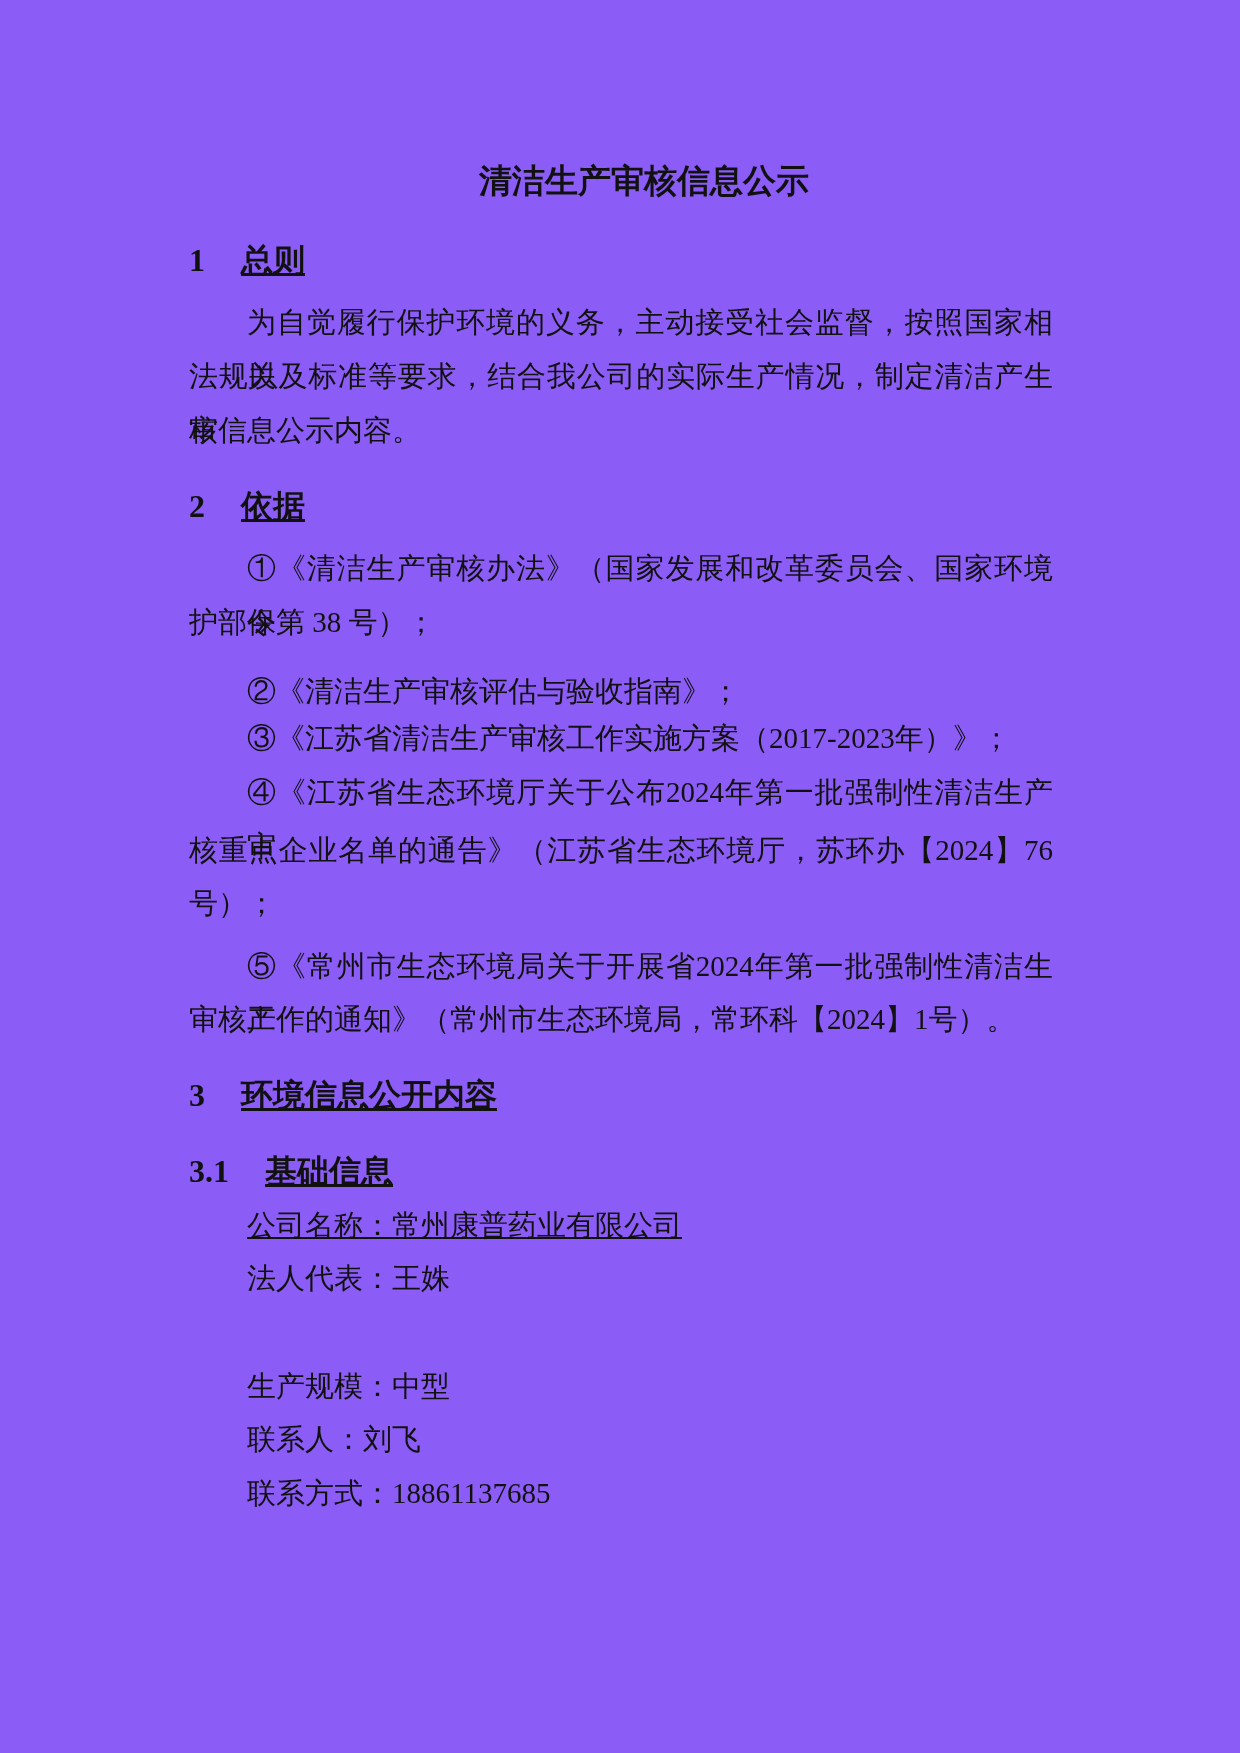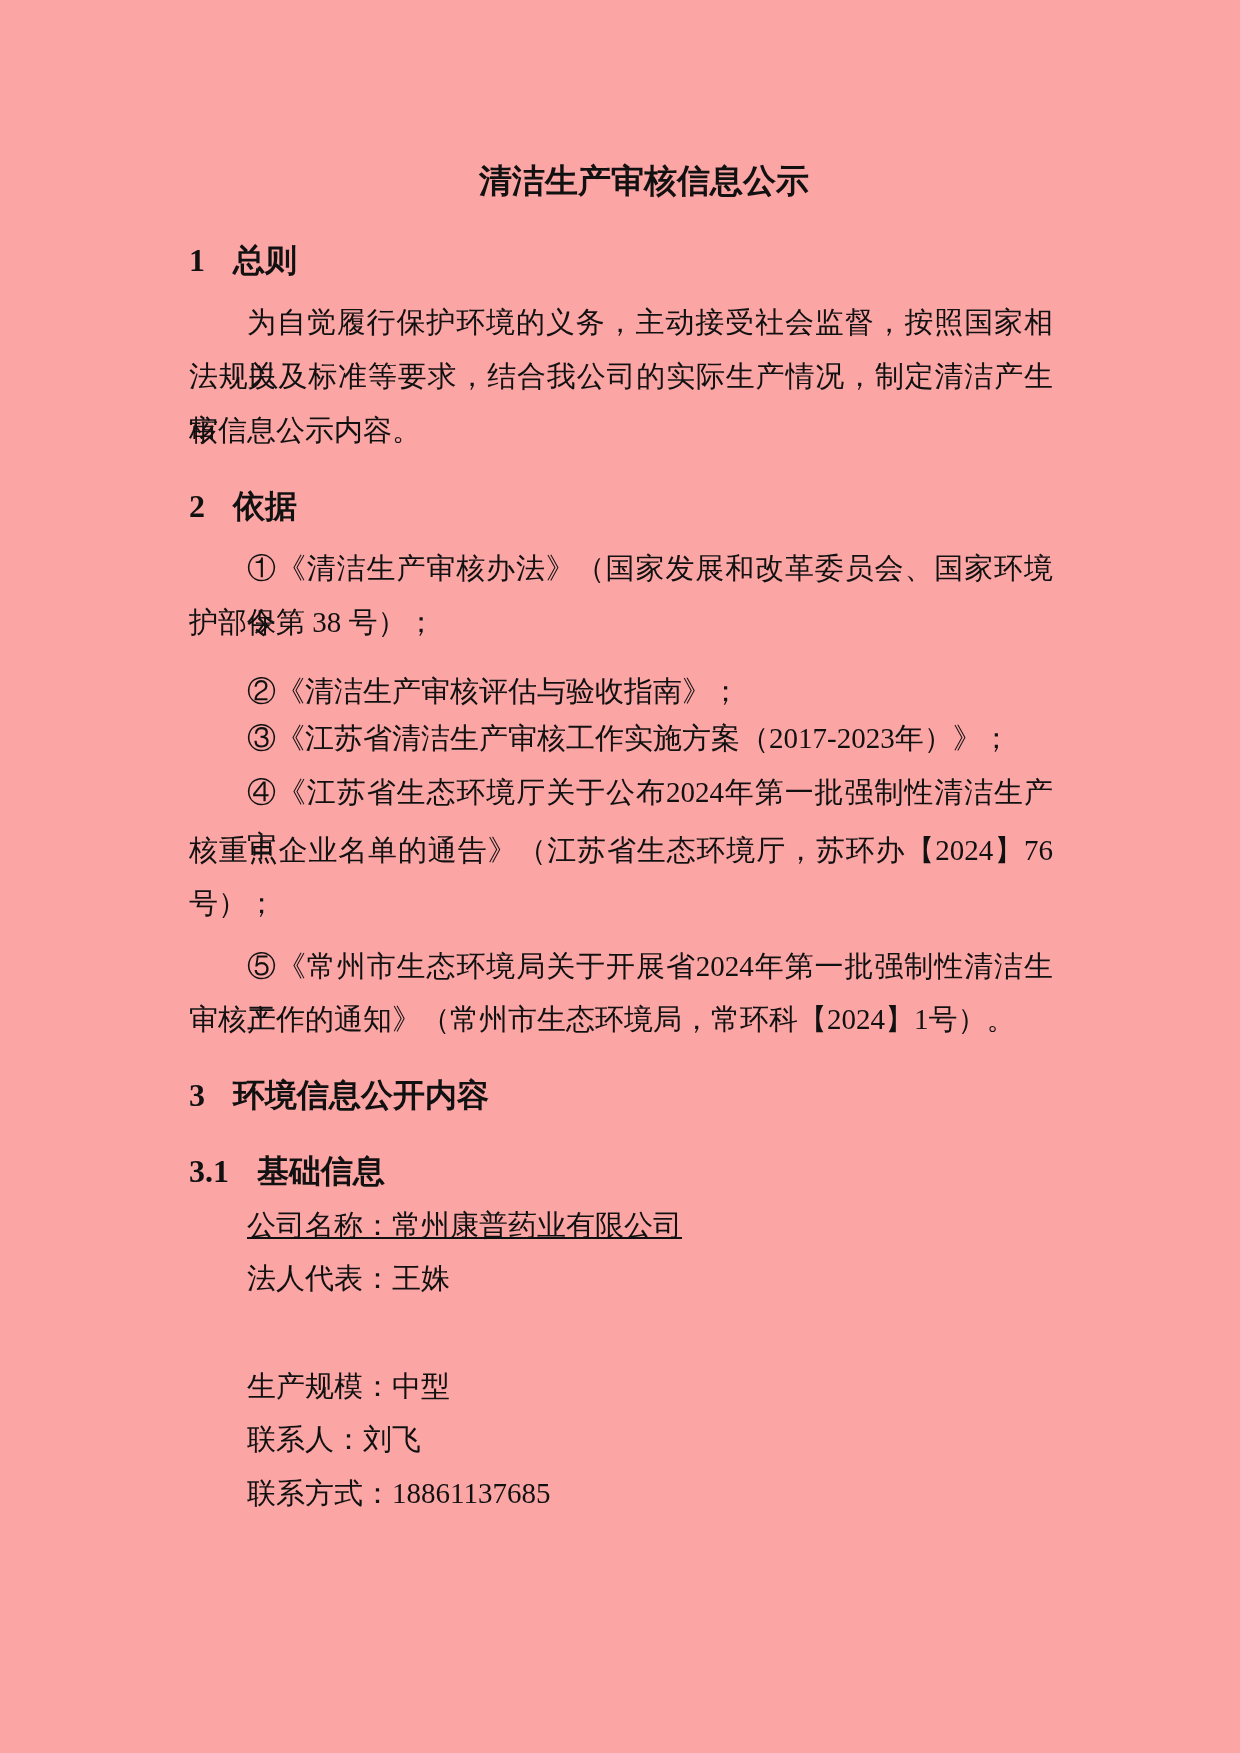--- a/index.html
+++ b/index.html
@@ -1,20 +1,20 @@
 <!DOCTYPE html>
 <html><head>
 <meta charset="utf-8">
 <style>
   html,body{margin:0;padding:0;background:#ffffff;}
   .page{
     position:relative;
     width:1240px;
     height:1753px;
-    background:#fca5a5;
+    background:#8b5cf6;
     font-family:"Liberation Serif","DejaVu Serif",serif;
     color:#111111;
     overflow:hidden;
   }
   .line{
     position:absolute;
     left:189px;
     width:864px;
     height:54px;
     line-height:54px;
@@ -29,21 +29,21 @@
   }
   .indent{
     padding-left:58px;
     width:806px;
   }
   .heading{
     font-weight:700;
     font-size:32px;
     white-space:nowrap;
   }
-  .heading .ht{margin-left:28px;}
+  .heading .ht{margin-left:36px;text-decoration:underline;}
   .title{
     position:absolute;
     top:156px;
     left:189px;
     width:864px;
     height:50px;
     line-height:50px;
     text-align:center;
     text-indent:46px;
     font-size:33px;

